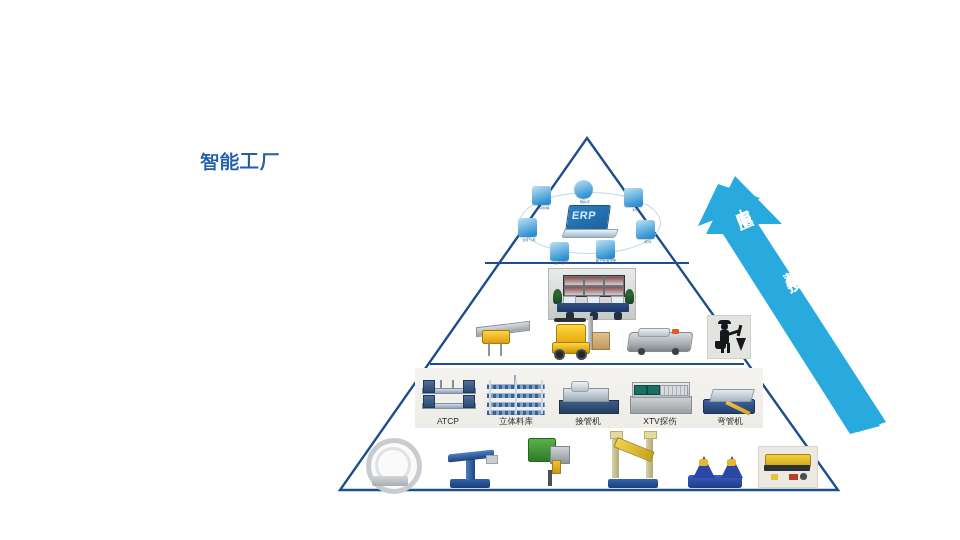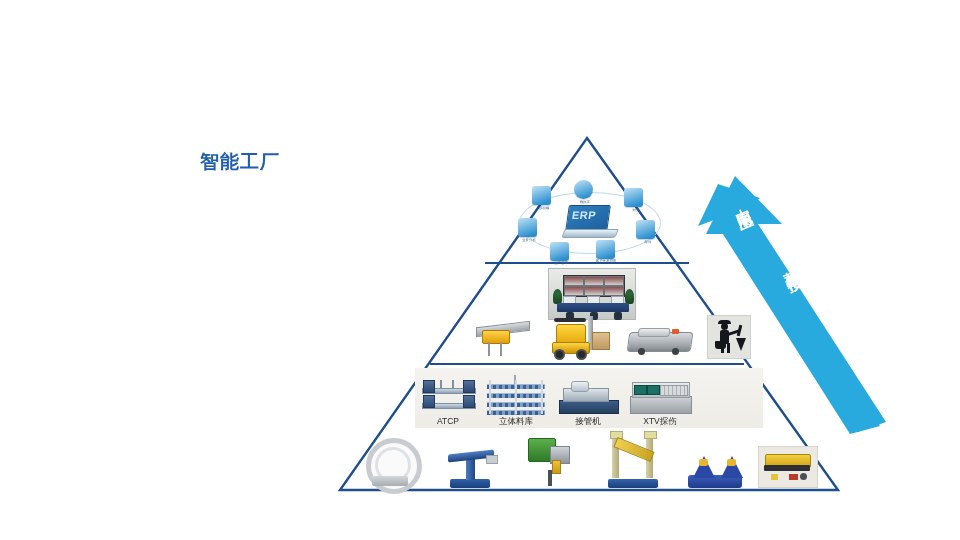--- a/index.html
+++ b/index.html
@@ -390,20 +390,30 @@
           <div class="body"></div>
           <div class="panel"></div>
           <div class="scr" style="left:4px;"></div>
           <div class="scr" style="left:17px;"></div>
           <div class="keys"></div>
         </div>
       </div>
       <div class="cap">XTV探伤</div>
     </div>
 
+    <div class="cell" style="left:284px;">
+      <div class="art">
+        <div class="mach bend">
+          <div class="base"></div>
+          <div class="arm"></div>
+          <div class="tube"></div>
+        </div>
+      </div>
+      <div class="cap">弯管机</div>
+    </div>
   </div>
 
   <div class="tier" id="tier4">
     <div class="eq eq-ring" style="left:4px;">
       <div class="o"></div>
       <div class="i"></div>
       <div class="f"></div>
     </div>
 
     <div class="eq eq-tpost" style="left:88px;">

